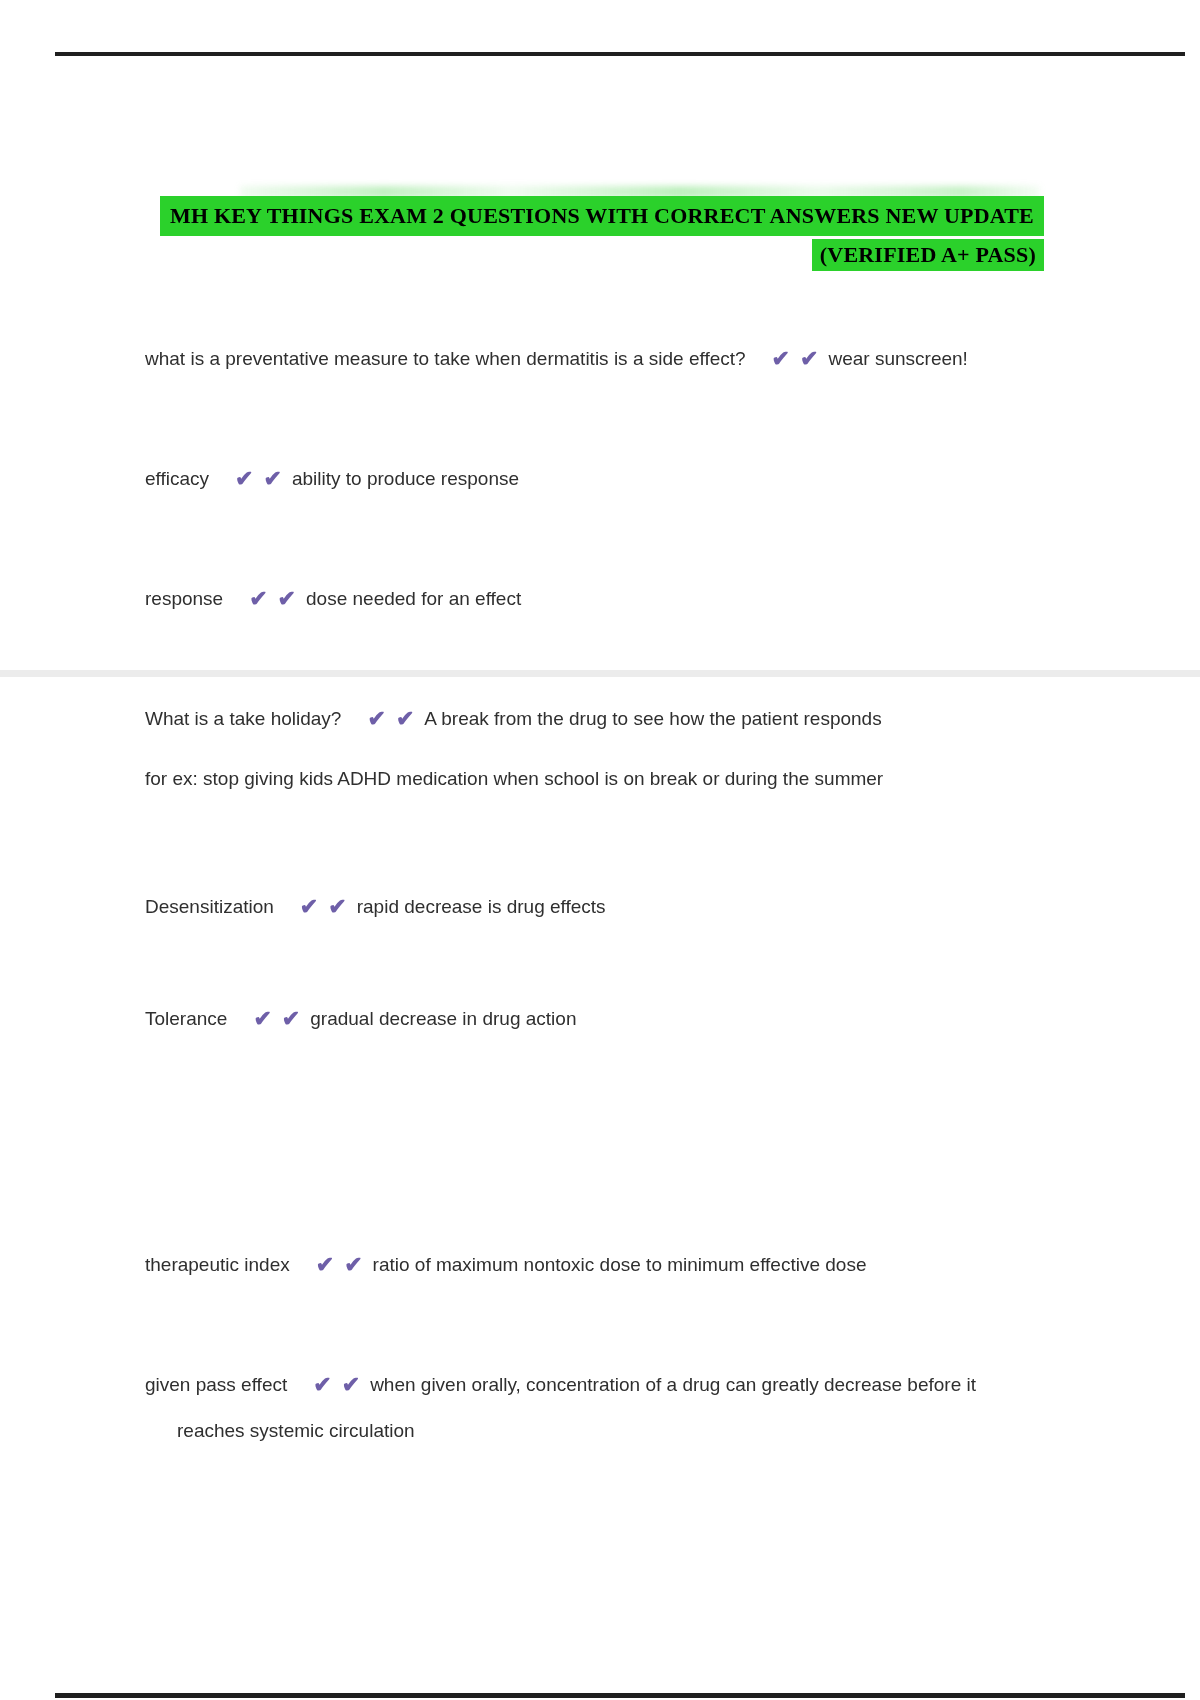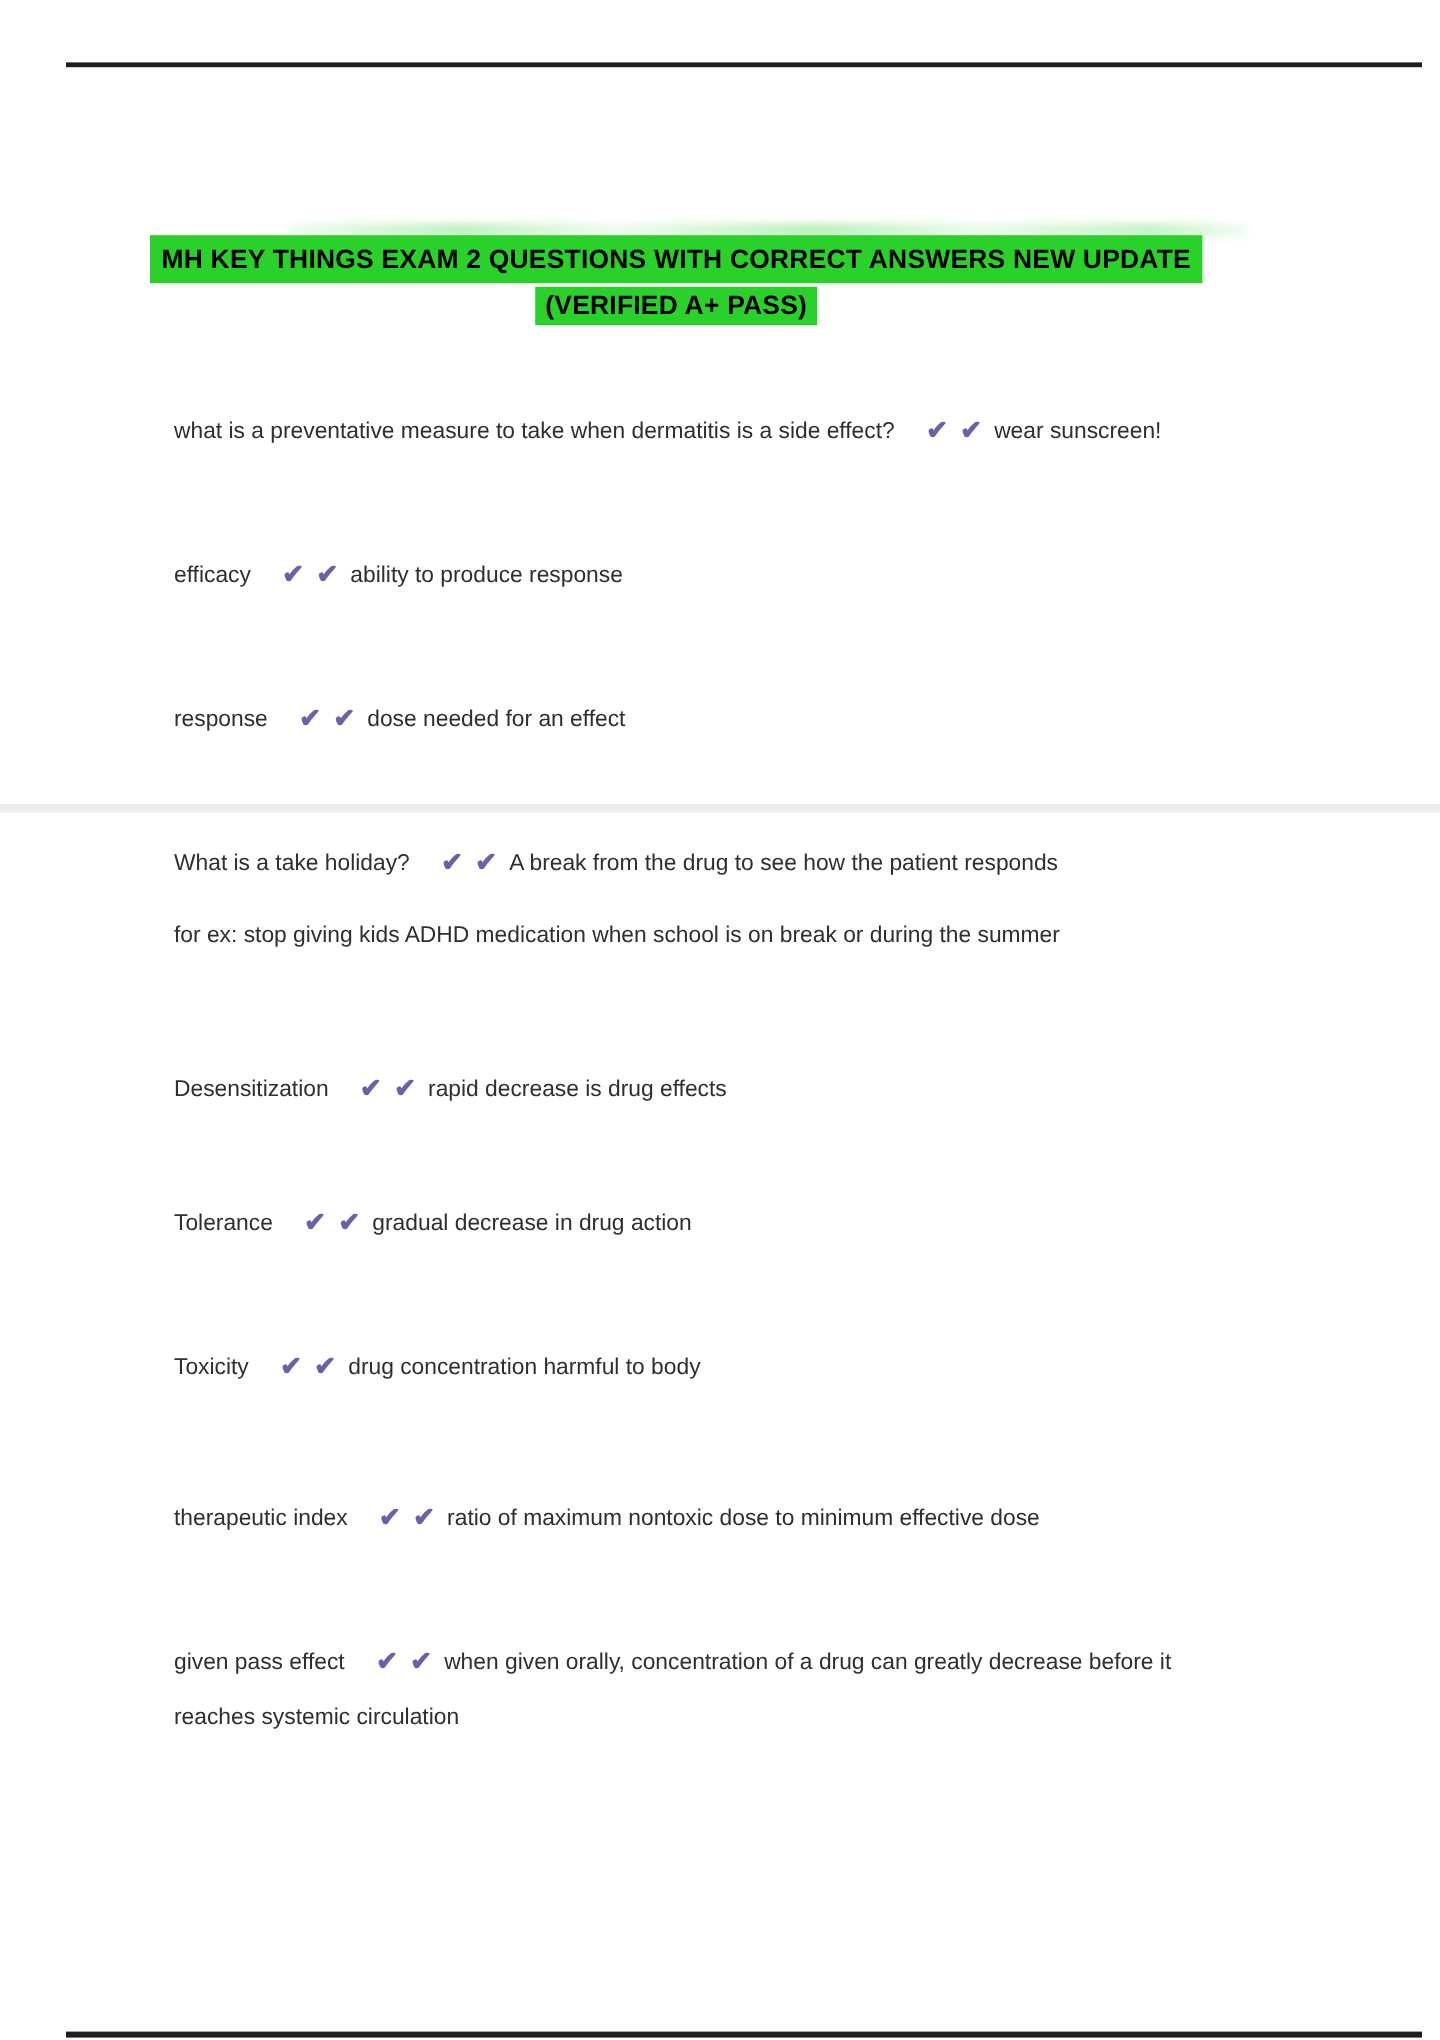--- a/index.html
+++ b/index.html
@@ -33,22 +33,22 @@
     position:absolute; left:240px; width:800px; top:186px; height:12px;
     background:linear-gradient(90deg,
       rgba(110,220,110,0.10), rgba(90,215,90,0.38) 18%,
       rgba(120,225,120,0.12) 34%, rgba(85,215,85,0.40) 55%,
       rgba(120,225,120,0.15) 72%, rgba(90,215,90,0.35) 90%,
       rgba(120,225,120,0.08));
     filter:blur(3px);
   }
 
   .title-wrap{
-    position:absolute; top:196px; left:0; width:1127px;
-    text-align:center; line-height:1;
+    position:absolute; top:196px; left:0; width:1044px;
+    text-align:right; line-height:1;font-family:Liberation Serif, serif;
   }
   .title-line{
     display:inline-block;
     background:var(--highlight);
     color:#000;
     font-weight:bold;
     font-size:22px;
     letter-spacing:0.2px;
     padding:9px 10px;
   }
@@ -65,21 +65,21 @@
   .qa .note-line{ margin-top:14px; }
   .q{ margin-right:26px; }
   .check{
     color:var(--check);
     font-weight:bold;
     font-size:22px;
     margin-right:10px;
     vertical-align:-1px;
   }
   .a{ }
-  .a-block{ display:block; }
+  .a-block{ display:block;margin-left:32px; }
   .soft{ filter:blur(0.3px); }
 </style>
 </head>
 <body>
 
 <div class="page soft">
 
   <div class="rule top"></div>
   <div class="rule bottom"></div>
   <div class="scan-smudge"></div>
@@ -124,25 +124,20 @@
       <span class="q">Desensitization</span><span class="check">✔</span><span class="check">✔</span><span class="a">rapid decrease is drug effects</span>
     </p>
   </div>
 
   <div class="qa" style="top:996px">
     <p class="line">
       <span class="q">Tolerance</span><span class="check">✔</span><span class="check">✔</span><span class="a">gradual decrease in drug action</span>
     </p>
   </div>
 
-  <div class="qa" style="top:1116px">
-    <p class="line">
-      <span class="q">Toxicity</span><span class="check">✔</span><span class="check">✔</span><span class="a">drug concentration harmful to body</span>
-    </p>
-  </div>
 
   <div class="qa" style="top:1242px">
     <p class="line">
       <span class="q">therapeutic index</span><span class="check">✔</span><span class="check">✔</span><span class="a">ratio of maximum nontoxic dose to minimum effective dose</span>
     </p>
   </div>
 
   <div class="qa" style="top:1362px">
     <p class="line">
       <span class="q">given pass effect</span><span class="check">✔</span><span class="check">✔</span><span class="a">when given orally, concentration of a drug can greatly decrease before it</span><span class="a a-block">reaches systemic circulation</span>

